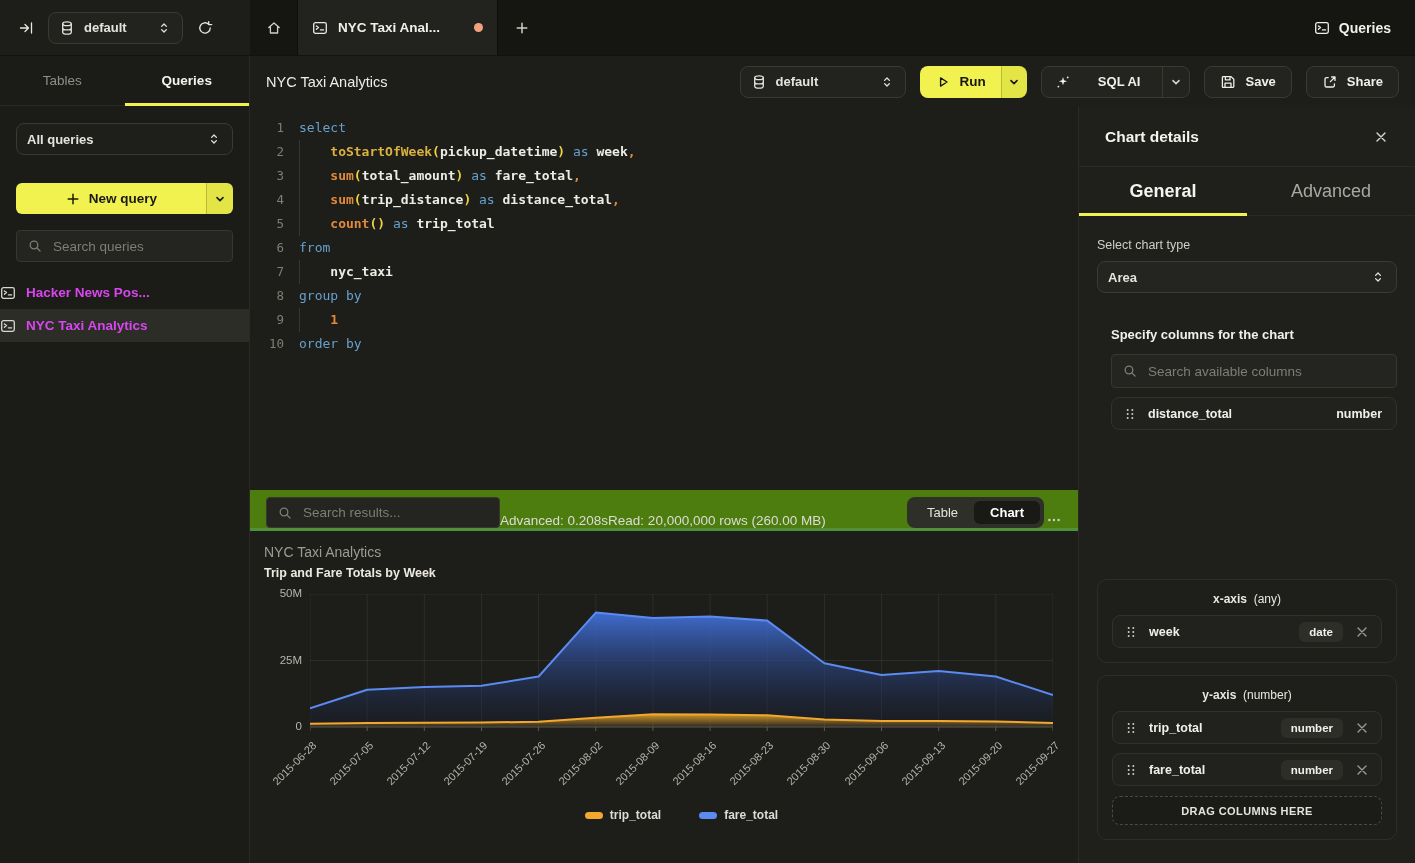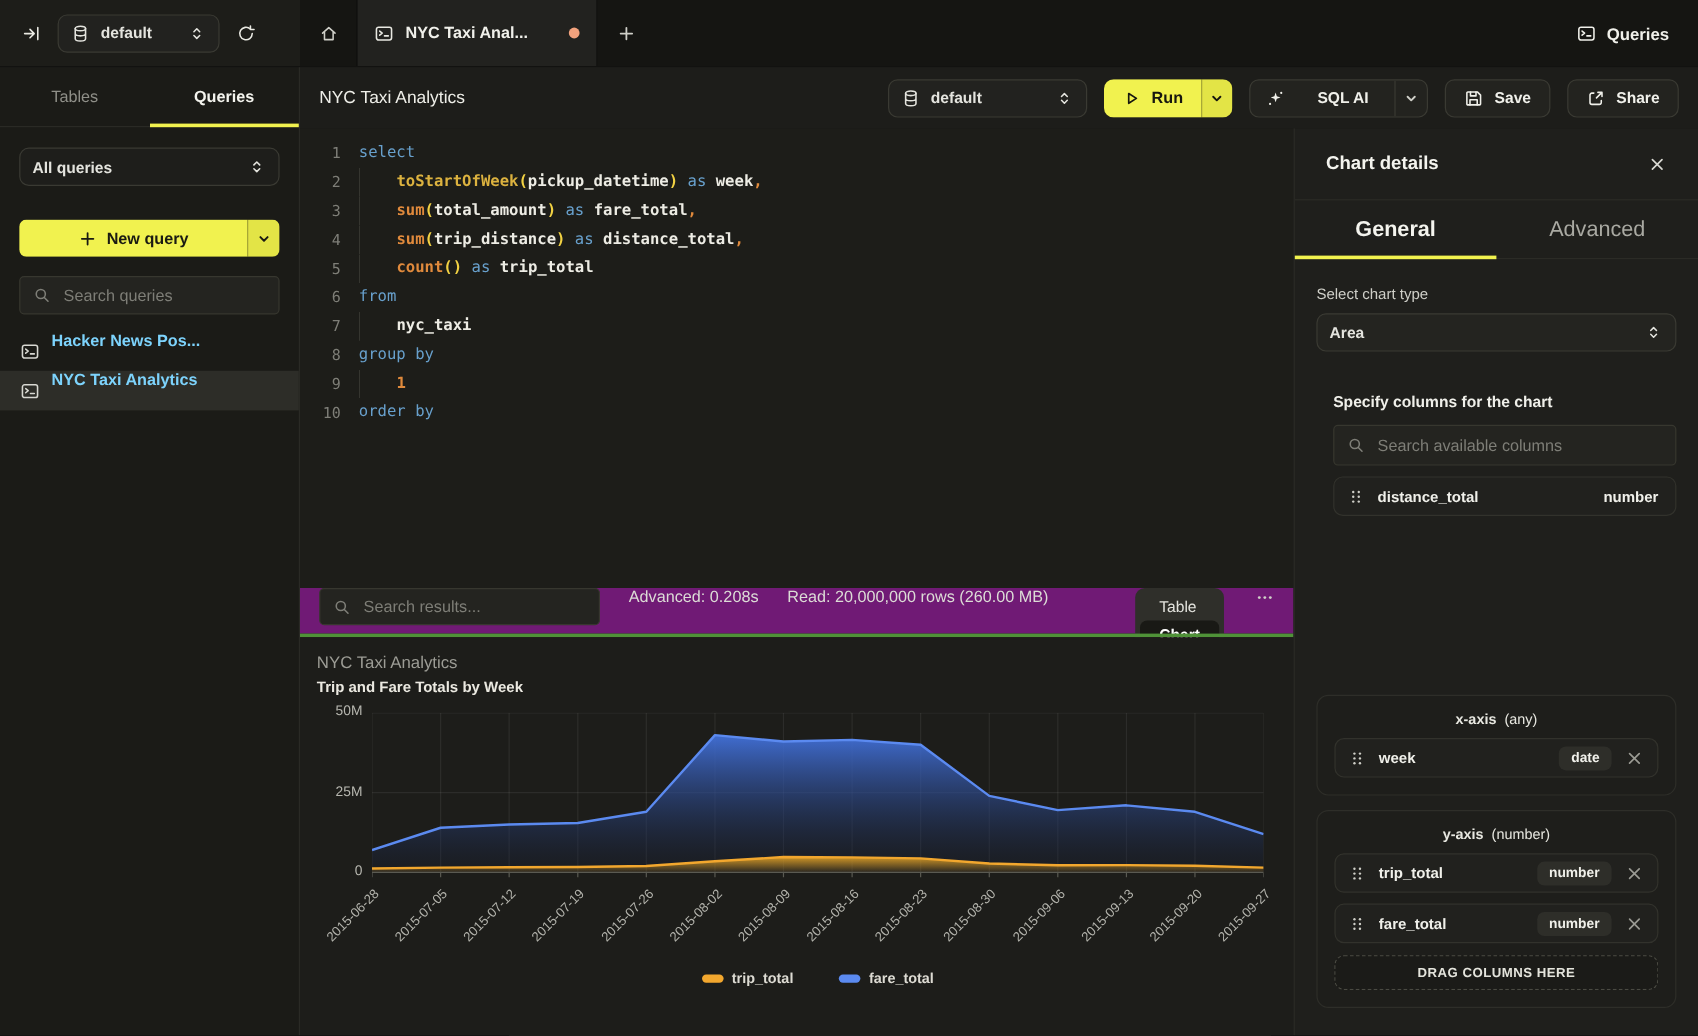--- a/index.html
+++ b/index.html
@@ -42,21 +42,21 @@
   .s-tab.active::after{content:"";position:absolute;left:0;right:0;bottom:-1px;height:3px;background:var(--accent);}
   #all-queries{margin:17px 16px 0 16px;background:#1e1e1b;}
   #new-query{margin:28px 16px 0 16px;display:flex;height:31px;border-radius:6px;overflow:hidden;cursor:pointer;}
   #new-query .main{flex:1;background:var(--accent);color:#1a1a12;display:flex;align-items:center;justify-content:center;gap:8px;font-size:13.5px;font-weight:700;}
   #new-query .chev{width:27px;background:#e3e446;border-left:1px solid rgba(0,0,0,.18);display:flex;align-items:center;justify-content:center;color:#1a1a12;}
   .input{display:flex;align-items:center;gap:8px;background:#242420;border:1px solid #37372f;border-radius:4px;height:32px;padding:0 10px;color:#7e7e77;}
   .input input{flex:1;background:none;border:none;outline:none;color:#e8e8e2;font-family:"Liberation Sans",sans-serif;font-size:13.5px;min-width:0;}
   .input input::placeholder{color:#7e7e77;}
   #search-queries{margin:16px 16px 0 16px;}
   #query-list{margin-top:14px;}
-  .side-item{height:33px;display:flex;gap:10px;padding:0 17px;font-size:13.5px;font-weight:600;color:#7dd3fc;cursor:pointer;}
+  .side-item{height:33px;display:flex;align-items:center;gap:10px;padding:0 0;font-size:13.5px;font-weight:600;color:#d946ef;cursor:pointer;}
   .side-item.selected{background:#2d2d28;}
   .side-item .ic{color:#d8d8d2;}
 
   
   #main{position:absolute;left:250px;top:56px;width:1165px;height:807px;display:flex;flex-direction:column;}
   #main-header{height:51px;display:flex;align-items:center;padding:0 16px;background:#1d1d1a;flex:none;}
   #main-header .title{font-size:14.5px;color:#eeeee8;}
   #main-header .controls{margin-left:auto;display:flex;align-items:center;gap:14px;}
   #db-select-main{width:166px;}
   .btn{height:32px;border:1px solid var(--border);border-radius:8px;background:#23231f;display:flex;align-items:center;gap:9px;padding:0 15px;font-size:13px;color:#f0f0ea;font-weight:600;cursor:pointer;}
@@ -76,24 +76,24 @@
   .cl .ln{width:34px;text-align:right;color:#7e7e77;font-size:12.5px;flex:none;}
   .cl .ct{margin-left:15px;white-space:pre;}
   .cl .ct.ind{box-shadow:inset 1px 0 0 #35352f;}
   .tk-k{color:#68a0cc;}
   .tk-f{color:#dcb23f;font-weight:700;}
   .tk-o{color:#e08a3c;font-weight:700;}
   .tk-p{color:#f2d243;font-weight:700;}
   .tk-i{color:#edece4;font-weight:700;}
 
   
-  #results-bar{height:38px;display:flex;align-items:flex-start;gap:24px;padding:0 16px;background:#701a75;flex:none;}
+  #results-bar{height:38px;display:flex;align-items:flex-end;padding:0 16px;background:#4d7c0f;flex:none;}
   #search-results{width:234px;height:31px;flex:none;}
   .meta{font-size:13.5px;color:#dcdcd6;white-space:nowrap;}
-  #seg-wrap{margin-left:auto;background:#2f2f2a;border-radius:8px;padding:4px;display:flex;cursor:pointer;flex-direction:column;}
+  #seg-wrap{margin-left:auto;background:#2f2f2a;border-radius:8px;padding:4px;display:flex;cursor:pointer;}
   .seg{padding:4px 16px;font-size:13px;color:#e3e3dd;border-radius:6px;}
   .seg.active{background:#191915;font-weight:700;color:#ffffff;}
   #more-btn{color:#cfcfc8;margin-left:2px;cursor:pointer;}
 
   #green-divider{height:3px;background:#4f9238;flex:none;}
 
   
   #chart-area{flex:1;position:relative;background:#1d1d1a;min-height:0;}
   #chart-title{position:absolute;left:14px;top:13px;font-size:14px;color:#9c9c95;}
   #chart-subtitle{position:absolute;left:14px;top:35px;font-size:12.5px;font-weight:700;color:#ebe9e1;}

